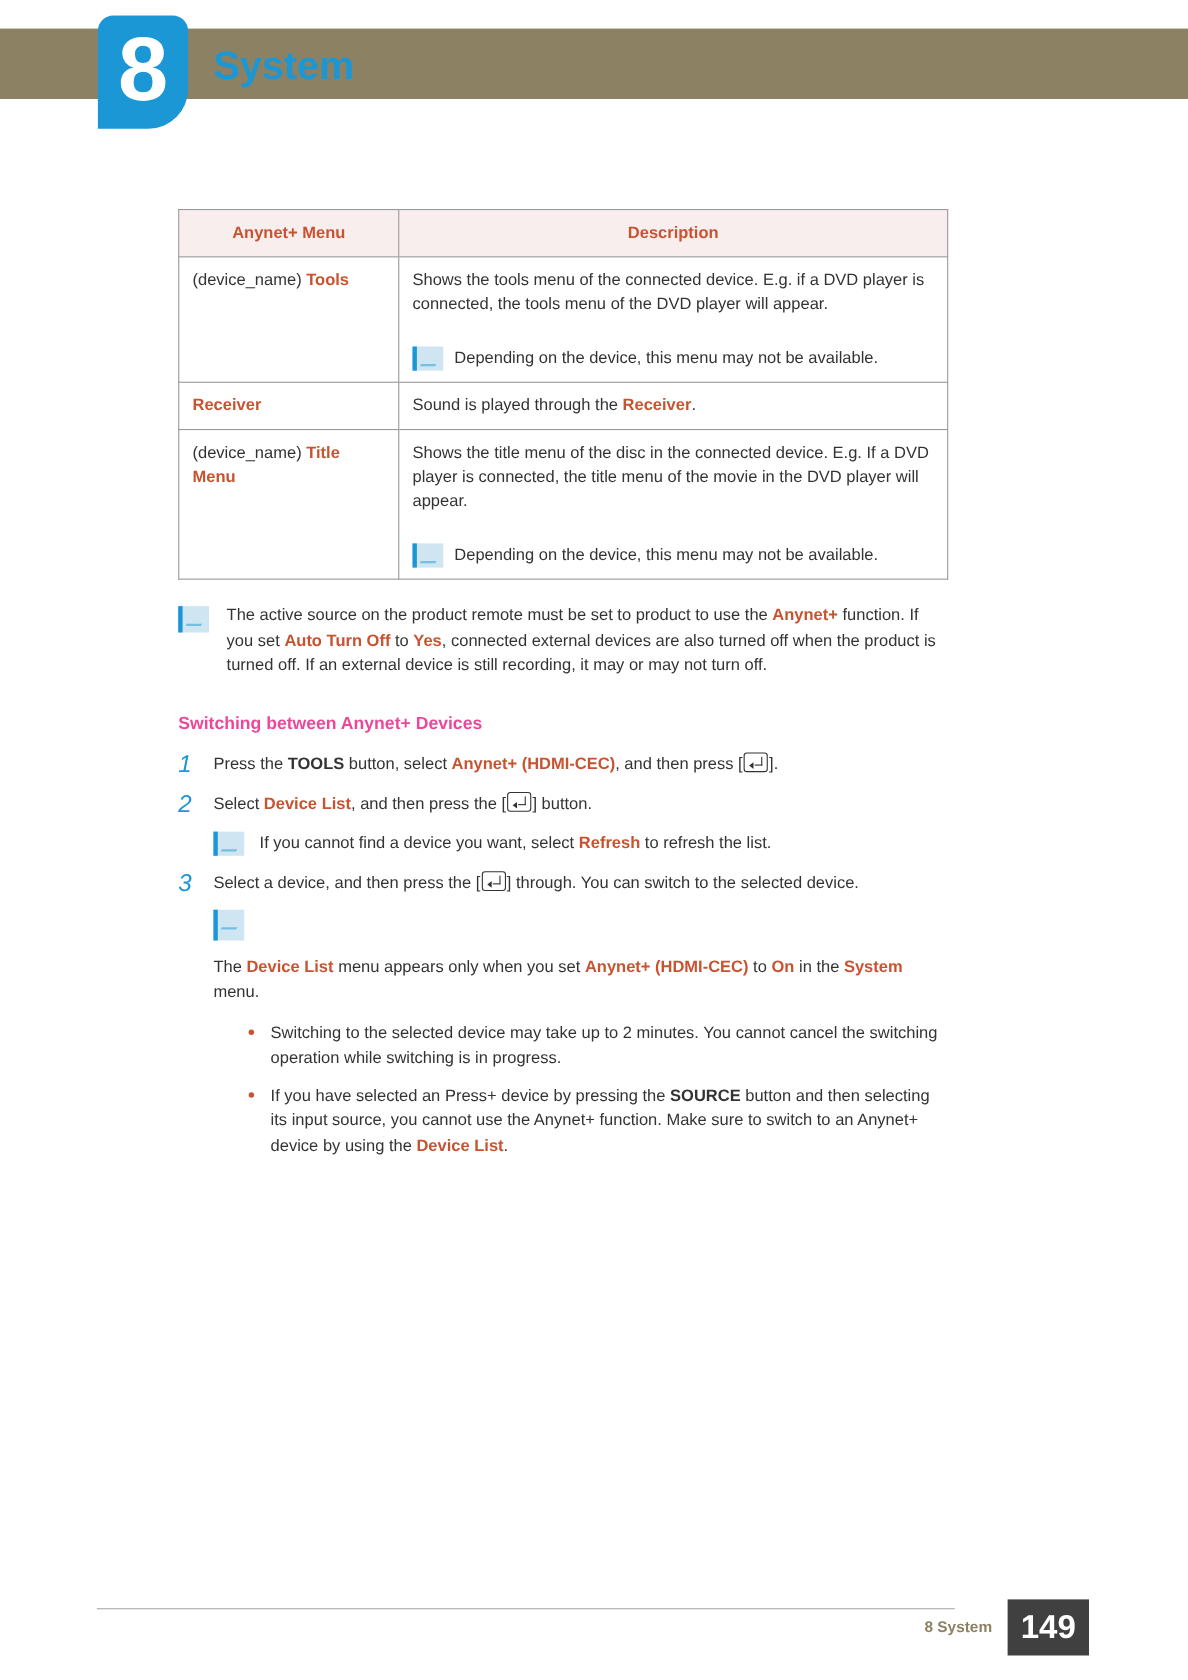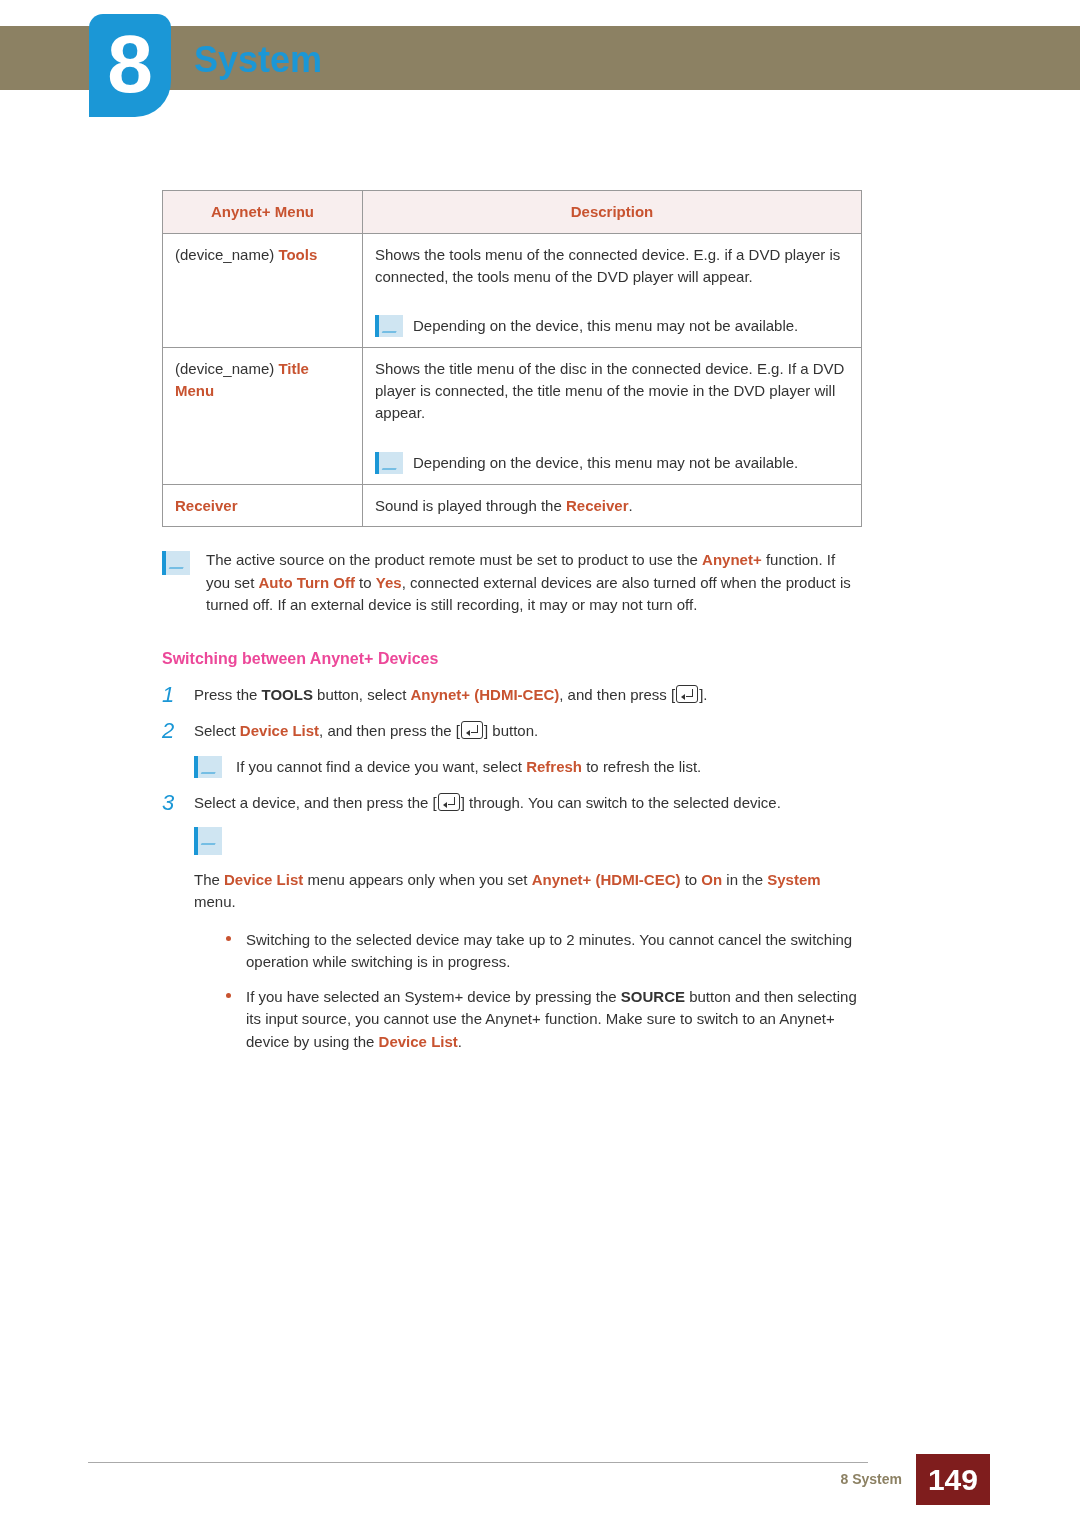--- a/index.html
+++ b/index.html
@@ -196,21 +196,21 @@
   .footer {
     position: absolute;
     right: 90px;
     bottom: 22px;
     display: flex;
     align-items: center;
     gap: 14px;
   }
   .footer .crumb { color: #8c8163; font-weight: 700; font-size: 14px; }
   .footer .pnbox {
-    background: #7f1d1d;
+    background: #404040;
     color: #fff;
     font-size: 30px;
     font-weight: 700;
     padding: 4px 12px;
   }
 </style>
 </head>
 <body>
 
 <div class="header-band"></div>
@@ -234,36 +234,36 @@
       <td>
         <div>Shows the tools menu of the connected device. E.g. if a DVD player is connected, the tools menu of the DVD player will appear.</div>
         <div class="cell-note">
           <span class="note-icon"></span>
           <span>Depending on the device, this menu may not be available.</span>
         </div>
       </td>
     </tr>
     <tr>
       <td>
+        <span class="hl">Receiver</span>
+      </td>
+      <td>
+        <span>Sound is played through the </span><span class="hl">Receiver</span><span>.</span>
+      </td>
+    </tr>
+    <tr>
+      <td>
         <span>(device_name) </span><span class="hl">Title Menu</span>
       </td>
       <td>
         <div>Shows the title menu of the disc in the connected device. E.g. If a DVD player is connected, the title menu of the movie in the DVD player will appear.</div>
         <div class="cell-note">
           <span class="note-icon"></span>
           <span>Depending on the device, this menu may not be available.</span>
         </div>
-      </td>
-    </tr>
-    <tr>
-      <td>
-        <span class="hl">Receiver</span>
-      </td>
-      <td>
-        <span>Sound is played through the </span><span class="hl">Receiver</span><span>.</span>
       </td>
     </tr>
   </tbody>
     </table>
 
 
 
   <div class="big-note">
     <span class="note-icon"></span>
     <div class="note-body">
@@ -298,21 +298,21 @@
         <span>Select a device, and then press the [</span><span class="enter-glyph"></span><span>] through. You can switch to the selected device.</span>
         <div class="step-sub-note" style="margin-left:0;flex-direction:column;">
           <span class="note-icon"></span>
           <span class="t">
             <span>The </span><span class="hl">Device List</span><span> menu appears only when you set </span><span class="hl">Anynet+ (HDMI-CEC)</span><span> to </span><span class="hl">On</span><span> in the </span><span class="hl">System</span><span> menu.</span>
           </span>
         </div>
         <ul class="bullets" style="margin-left:30px;">
           <li><span>Switching to the selected device may take up to 2 minutes. You cannot cancel the switching operation while switching is in progress.</span></li>
           <li>
-            <span>If you have selected an System+ device by pressing the </span><span class="bd">SOURCE</span><span> button and then selecting its input source, you cannot use the Anynet+ function. Make sure to switch to an Anynet+ device by using the </span><span class="hl">Device List</span><span>.</span>
+            <span>If you have selected an Press+ device by pressing the </span><span class="bd">SOURCE</span><span> button and then selecting its input source, you cannot use the Anynet+ function. Make sure to switch to an Anynet+ device by using the </span><span class="hl">Device List</span><span>.</span>
           </li>
         </ul>
       </span>
     </li>
   </ol>
 
 </div>
 
 <div class="footer-line"></div>
 <div class="footer">

